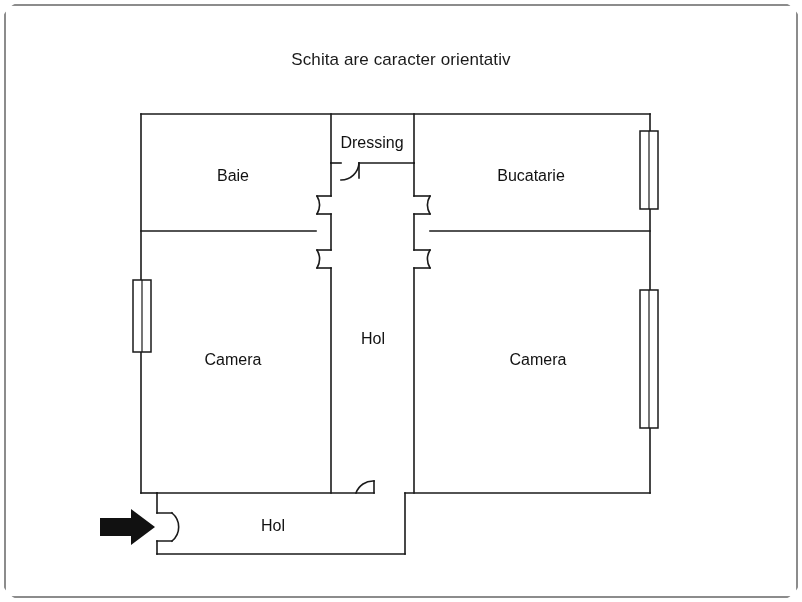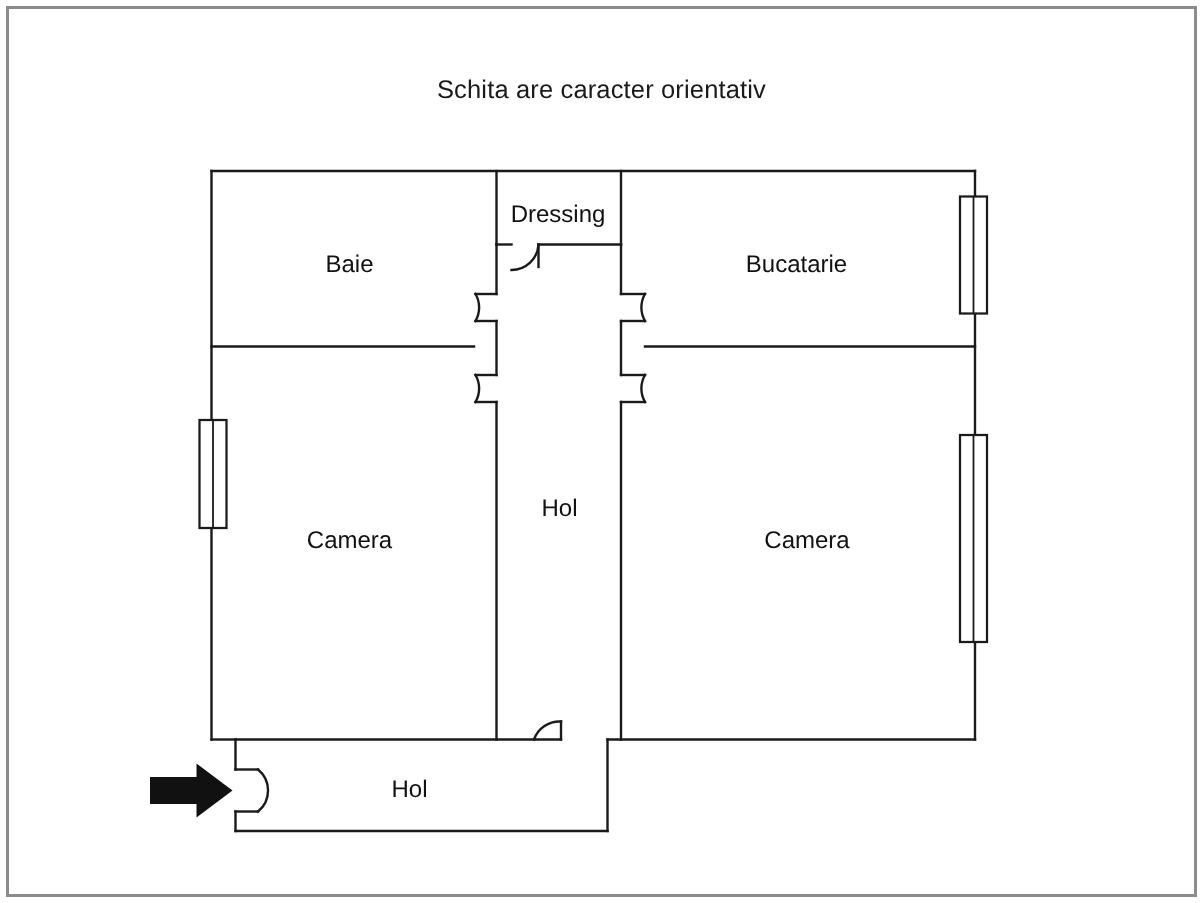--- a/index.html
+++ b/index.html
@@ -8,20 +8,21 @@
     background: #ffffff;
   }
   #canvas {
     position: relative;
     width: 802px;
     height: 602px;
     background: #ffffff;
     box-sizing: border-box;
     overflow: hidden;
     font-family: "Liberation Sans", sans-serif;
+    border-radius: 29px;
   }
   #outer-frame {
     position: absolute;
     left: 4px;
     top: 4px;
     width: 794px;
     height: 594px;
     border: 2px solid #8c8c8c;
     box-sizing: border-box;
   }

